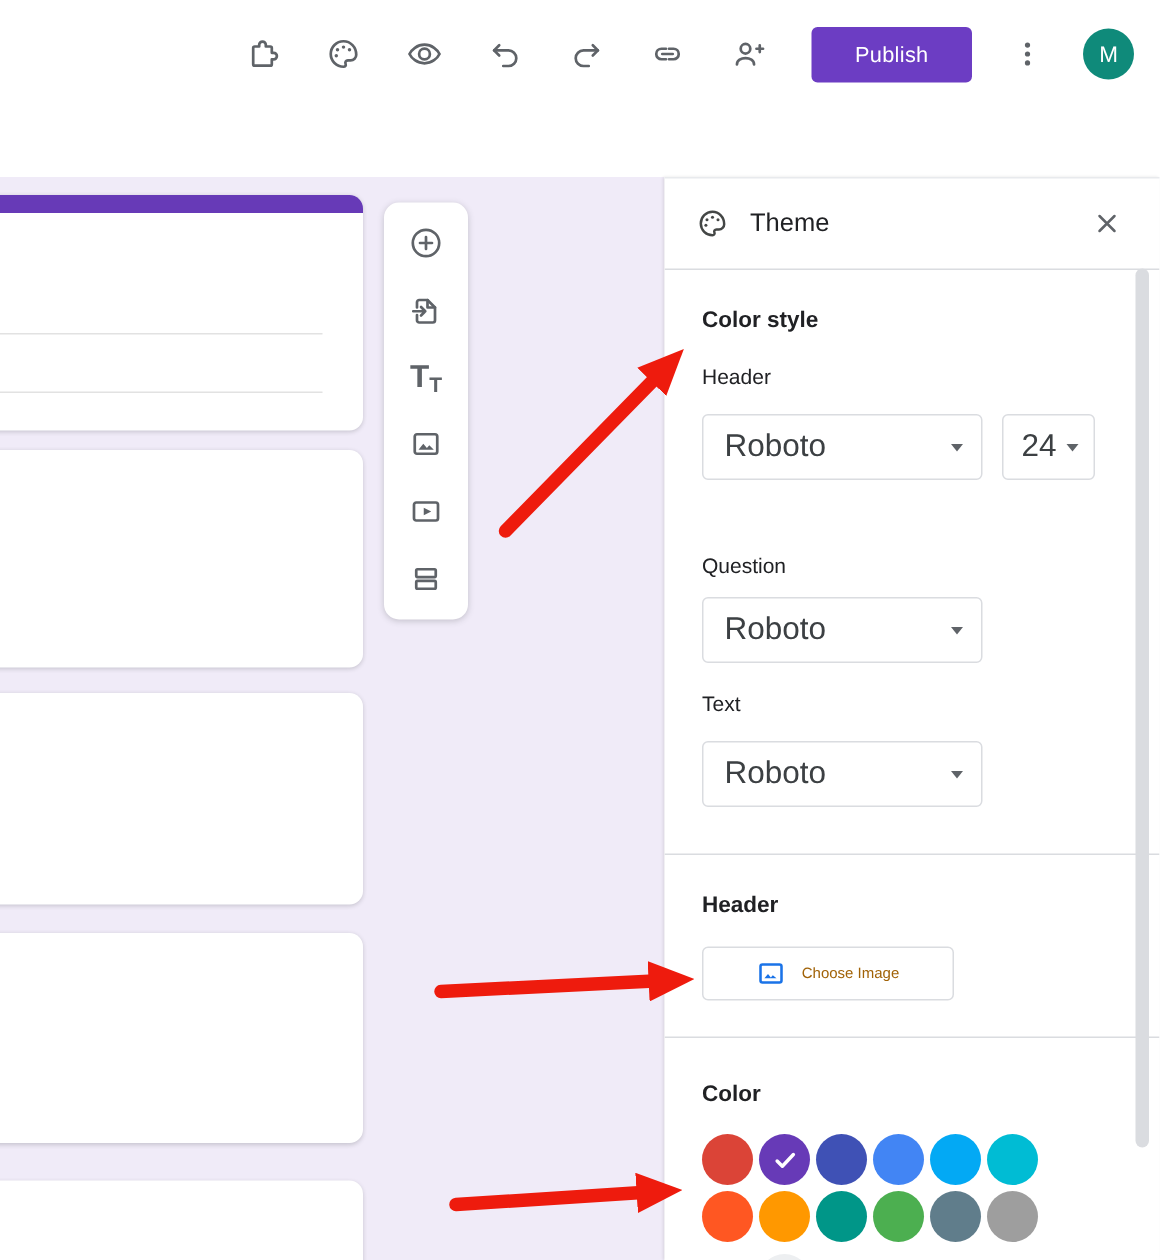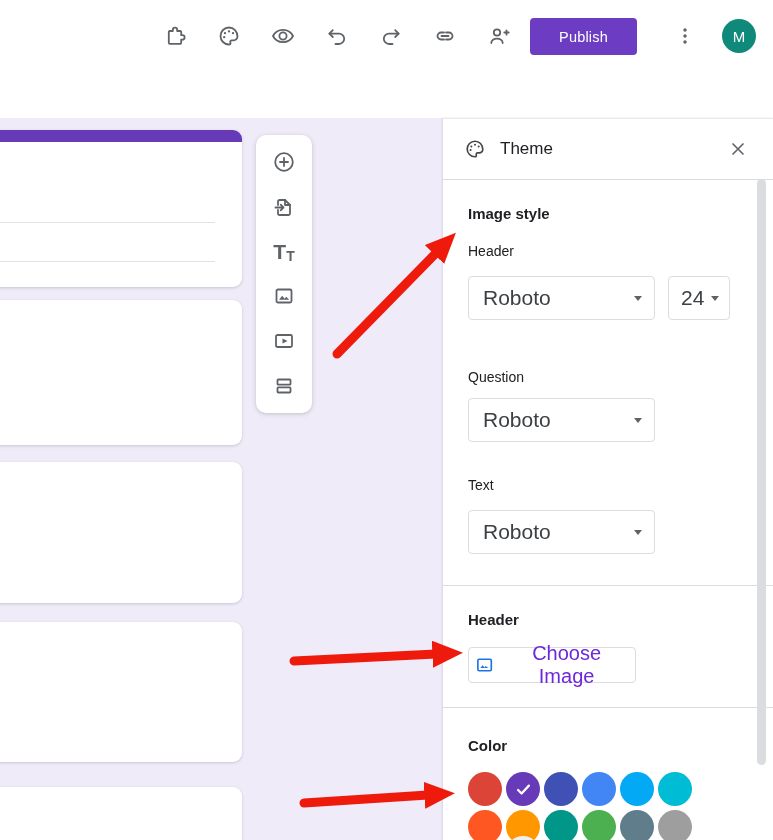--- a/index.html
+++ b/index.html
@@ -7,21 +7,21 @@
     width:773px;height:840px;position:relative;overflow:hidden;
     background:#fff;font-family:"Liberation Sans","DejaVu Sans",sans-serif;
     -webkit-font-smoothing:antialiased;color:#202124;
   }
   
   .topbar{position:absolute;left:0;top:0;width:773px;height:118px;background:#fff;}
   .topbar-icons{position:absolute;left:163px;top:24px;display:flex;align-items:center;gap:30px;}
   .tb-icon{width:24px;height:24px;cursor:pointer;flex:0 0 auto;}
   .tb-icon svg{display:block;}
   .publish-btn{
-    position:absolute;left:530px;top:18px;width:107px;height:37px;border:none;border-radius:4px;
+    position:absolute;left:541px;top:18px;width:107px;height:37px;border:none;border-radius:4px;
     background:#6c3dc3;color:#fff;font-size:14.5px;font-weight:500;letter-spacing:.2px;
     font-family:"Liberation Sans",sans-serif;cursor:pointer;
   }
   .kebab{position:absolute;left:673px;top:24px;width:24px;height:24px;cursor:pointer;display:flex;align-items:center;justify-content:center;}
   .avatar{
     position:absolute;left:722px;top:19px;width:34px;height:34px;border-radius:50%;
     background:#0f8a7a;color:#fff;display:flex;align-items:center;justify-content:center;
     font-size:15px;font-weight:500;cursor:pointer;
   }
   
@@ -55,40 +55,40 @@
   .panel-header{
     height:61px;display:flex;align-items:center;padding:0 24px 0 21px;
     border-bottom:1px solid #dadce0;box-sizing:border-box;
   }
   .panel-title{font-size:17px;color:#202124;margin-left:14px;flex:1;}
   .close-btn{width:22px;height:22px;cursor:pointer;display:flex;align-items:center;justify-content:center;}
   .panel-content{padding:0 25px;}
   .section-title{font-size:15px;font-weight:700;color:#202124;}
   .st-textstyle{margin-top:25px;}
   .row-label{font-size:14px;color:#202124;margin-top:21px;}
-  .row-label.q{margin-top:49px;} .row-label.t{margin-top:35px;}
+  .row-label.q{margin-top:49px;} .row-label.t{margin-top:19px;}
   .select-row{display:flex;gap:13px;margin-top:17px;}
   .select-row.first{margin-top:17px;}
   .select-box{
     height:44px;border:1px solid #dadce0;border-radius:4px;box-sizing:border-box;
     display:flex;align-items:center;cursor:pointer;background:#fff;
   }
   .font-select{width:187px;padding:0 12px 0 14px;}
   .size-select{width:62px;padding:0 10px 0 12px;justify-content:space-between;}
   .select-box .val{font-size:21px;color:#3c4043;flex:1;}
   .caret{width:0;height:0;border-left:4.5px solid transparent;border-right:4.5px solid transparent;border-top:5.5px solid #5f6368;flex:0 0 auto;}
   .divider{height:1px;background:#dadce0;margin:0 -25px;}
   .div1{margin-top:31px;} .div2{margin-top:24px;}
   .st-header{margin-top:25px;}
   .choose-image-btn{
     margin-top:19px;width:168px;height:36px;border:1px solid #dadce0;border-radius:4px;background:#fff;
     display:flex;align-items:center;justify-content:center;gap:10px;cursor:pointer;
     font-family:"Liberation Sans",sans-serif;
   }
-  .choose-image-btn span{font-size:20px;font-weight:500;color:#6d28d9;}
+  .choose-image-btn span{font-size:10px;font-weight:500;color:#a16207;}
   .st-color{margin-top:29px;}
   .swatch-grid{margin-top:18px;display:grid;grid-template-columns:repeat(6,34px);gap:4px;width:max-content;}
   .swatch{width:34px;height:34px;border-radius:50%;cursor:pointer;display:flex;align-items:center;justify-content:center;}
   .partial-swatch{position:absolute;left:63px;top:717px;width:34px;height:34px;border-radius:50%;background:#edeff1;cursor:pointer;}
   .scroll-thumb{position:absolute;right:7px;top:60px;width:9px;height:586px;border-radius:4.5px;background:#dadce0;cursor:pointer;}
   
   .annotation-layer{position:absolute;left:0;top:0;width:773px;height:840px;pointer-events:none;}
   .annotation-layer line{stroke:#ee1b0d;stroke-width:9;stroke-linecap:round;}
   .tt-big{font-size:21px;font-weight:600;color:#5f6368;line-height:24px;}
   .tt-small{font-size:14px;font-weight:600;color:#5f6368;}
@@ -219,21 +219,21 @@
     </div>
     <div class="panel-title">Theme</div>
     <div class="close-btn">
       <svg viewBox="0 0 24 24" width="20" height="20" stroke="#5f6368" stroke-width="2" stroke-linecap="round">
         <path d="M6 6l12 12M18 6L6 18"></path>
       </svg>
     </div>
   </div>
 
   <div class="panel-content">
-    <div class="section-title st-textstyle">Image style</div>
+    <div class="section-title st-textstyle">Color style</div>
 
     <div class="row-label">Header</div>
     <div class="select-row first">
       <div class="select-box font-select">
         <span class="val">Roboto</span>
         <span class="caret"></span>
       </div>
       <div class="select-box size-select">
         <span class="val">24</span>
         <span class="caret"></span>

